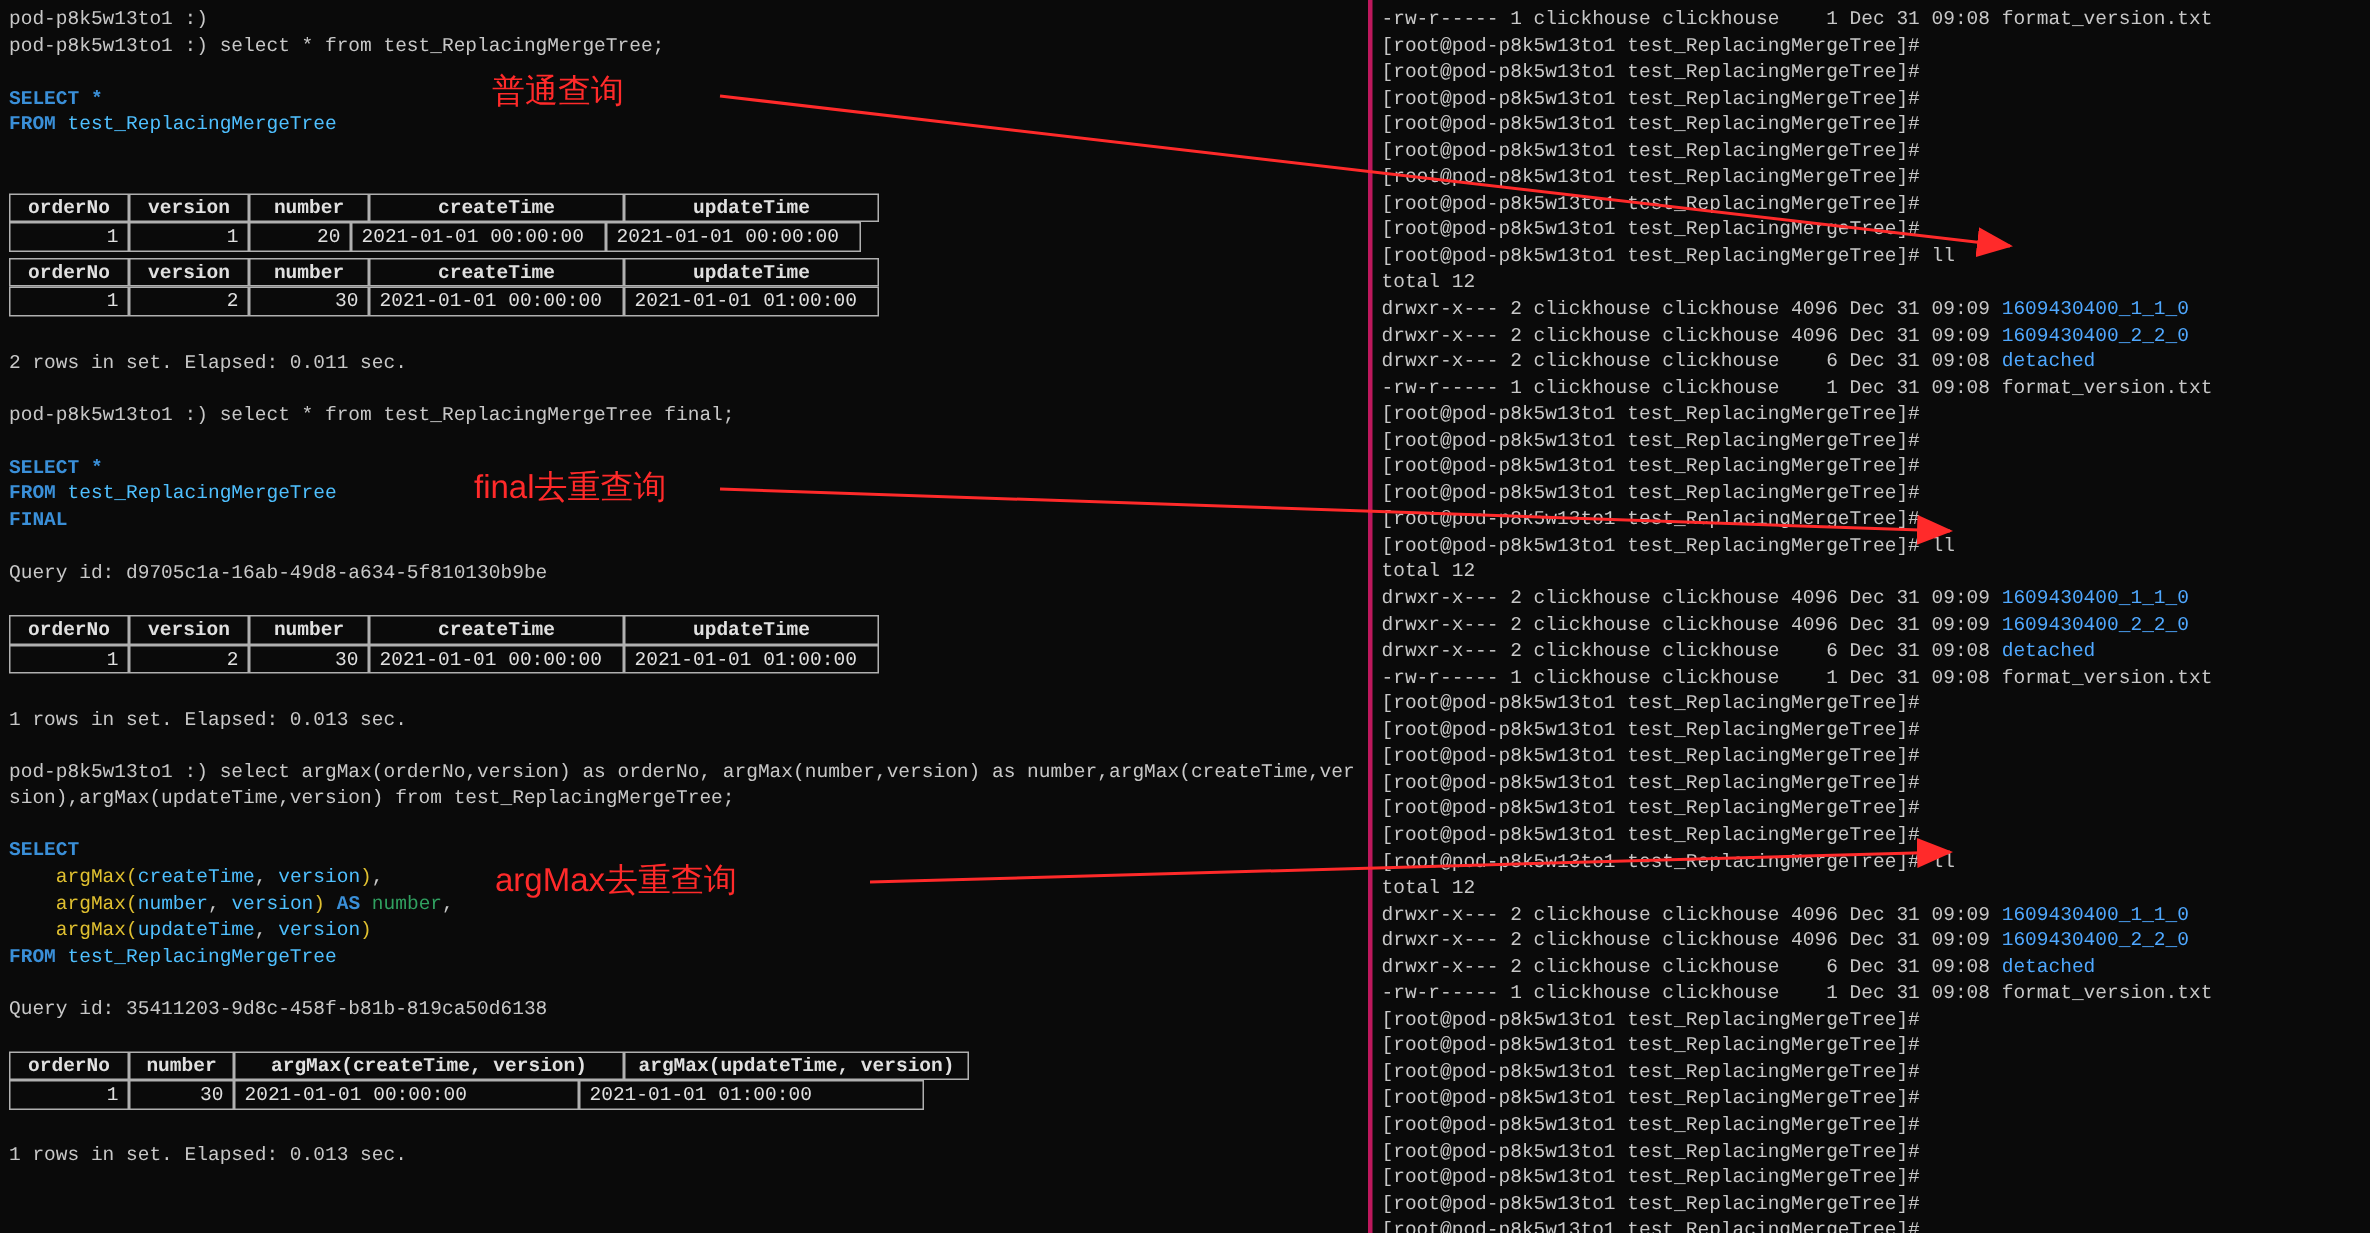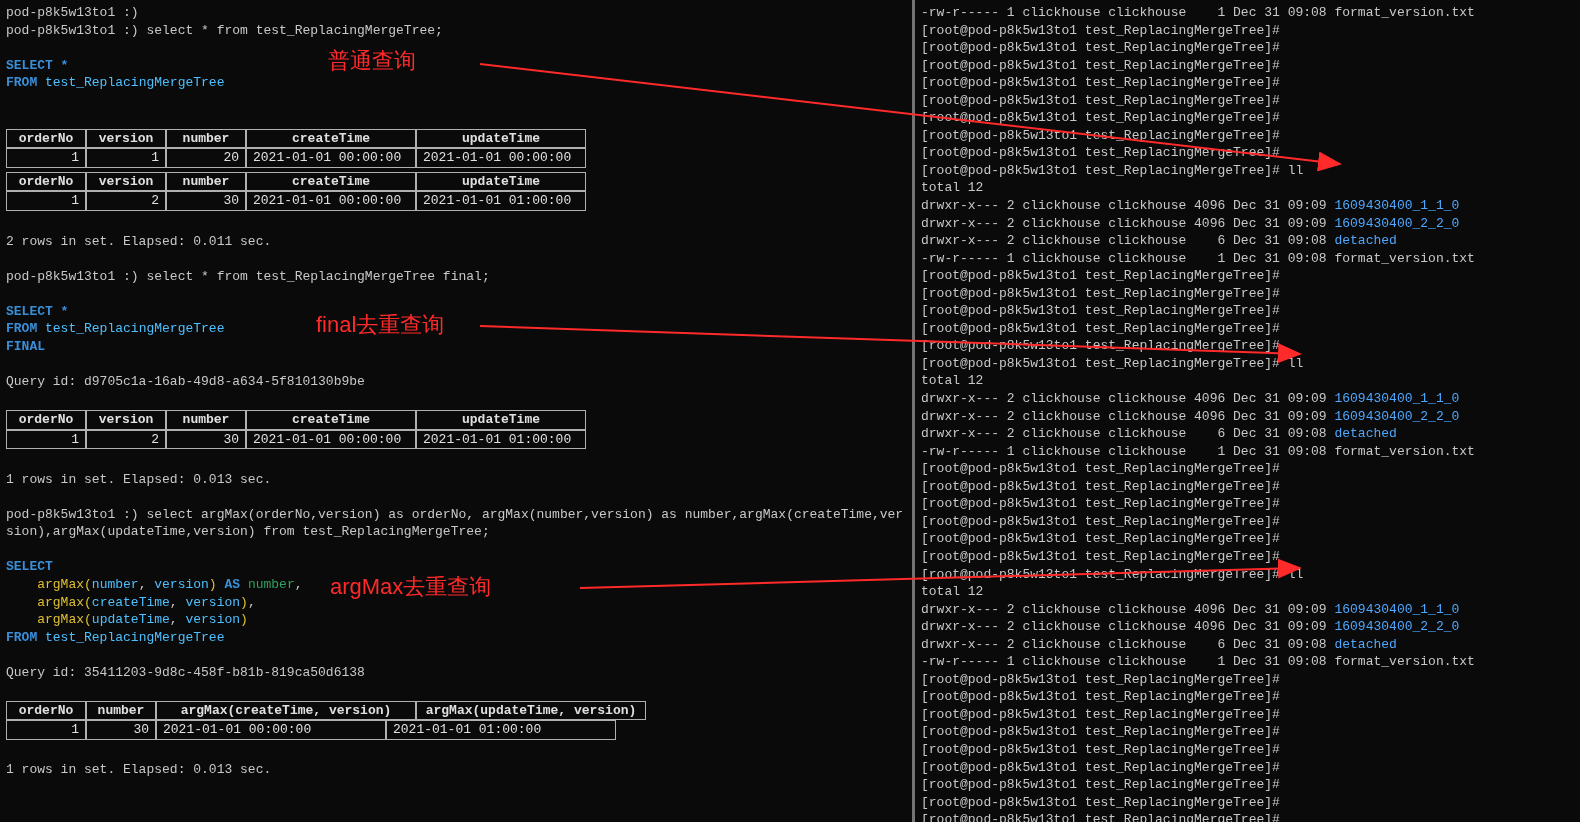--- a/index.html
+++ b/index.html
@@ -14,21 +14,21 @@
     overflow: hidden;
     position: relative;
   }
   .panes {
     display: flex;
     width: 100%;
     height: 100%;
   }
   .left-pane {
     width: 915px;
-    border-right: 3px solid #737373;
+    border-right: 3px solid #be185d;
     padding: 4px 6px;
     overflow: hidden;
     position: relative;
   }
   .right-pane {
     flex: 1;
     padding: 4px 6px;
     overflow: hidden;
     white-space: nowrap;
   }
@@ -74,21 +74,21 @@
         <div class="hdr">
           <div class="cell" style="width: 80px; text-align: center;">orderNo</div>
           <div class="cell" style="width: 80px; text-align: center;">version</div>
           <div class="cell" style="width: 80px; text-align: center;">number</div>
           <div class="cell" style="width: 170px; text-align: center;">createTime</div>
           <div class="cell" style="width: 170px; text-align: center;">updateTime</div>
         </div>
         <div class="rowx">
           <div class="cell" style="width: 80px; text-align: right;">1</div>
           <div class="cell" style="width: 80px; text-align: right;">1</div>
-          <div class="cell" style="width: 80px; text-align: right;">20</div>
+          <div class="cell" style="width: 68px; text-align: right;">20</div>
           <div class="cell" style="width: 170px; text-align: left;">2021-01-01 00:00:00</div>
           <div class="cell" style="width: 170px; text-align: left;">2021-01-01 00:00:00</div>
         </div>
         <div class="tbl-sep"></div>
         <div class="hdr">
           <div class="cell" style="width: 80px; text-align: center;">orderNo</div>
           <div class="cell" style="width: 80px; text-align: center;">version</div>
           <div class="cell" style="width: 80px; text-align: center;">number</div>
           <div class="cell" style="width: 170px; text-align: center;">createTime</div>
           <div class="cell" style="width: 170px; text-align: center;">updateTime</div>
@@ -128,22 +128,22 @@
           <div class="cell" style="width: 170px; text-align: left;">2021-01-01 01:00:00</div>
         </div>
       </div>
     <div class="line">&nbsp;</div>
     <div class="line gray">1 rows in set. Elapsed: 0.013 sec.</div>
     <div class="line">&nbsp;</div>
     <div class="line gray">pod-p8k5w13to1 :) select argMax(orderNo,version) as orderNo, argMax(number,version) as number,argMax(createTime,ver</div>
     <div class="line gray">sion),argMax(updateTime,version) from test_ReplacingMergeTree;</div>
     <div class="line">&nbsp;</div>
     <div class="line"><span class="kw">SELECT</span></div>
+    <div class="line"><span class="yellow">    argMax</span><span class="yellow">(</span><span class="cyan">createTime</span><span class="gray">, </span><span class="cyan">version</span><span class="yellow">)</span><span class="gray">,</span></div>
     <div class="line"><span class="yellow">    argMax</span><span class="yellow">(</span><span class="cyan">number</span><span class="gray">, </span><span class="cyan">version</span><span class="yellow">)</span><span class="kw"> AS </span><span class="green">number</span><span class="gray">,</span></div>
-    <div class="line"><span class="yellow">    argMax</span><span class="yellow">(</span><span class="cyan">createTime</span><span class="gray">, </span><span class="cyan">version</span><span class="yellow">)</span><span class="gray">,</span></div>
     <div class="line"><span class="yellow">    argMax</span><span class="yellow">(</span><span class="cyan">updateTime</span><span class="gray">, </span><span class="cyan">version</span><span class="yellow">)</span></div>
     <div class="line"><span class="kw">FROM </span><span class="cyan">test_ReplacingMergeTree</span></div>
     <div class="line">&nbsp;</div>
     <div class="line gray">Query id: 35411203-9d8c-458f-b81b-819ca50d6138</div>
     <div class="line">&nbsp;</div>
     <div class="tbl">
         <div class="hdr">
           <div class="cell" style="width: 80px; text-align: center;">orderNo</div>
           <div class="cell" style="width: 70px; text-align: center;">number</div>
           <div class="cell" style="width: 260px; text-align: center;">argMax(createTime, version)</div>

